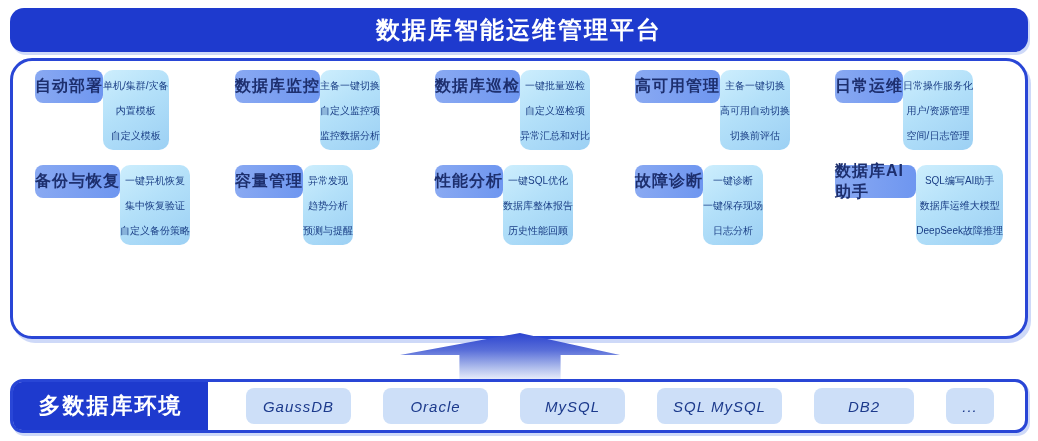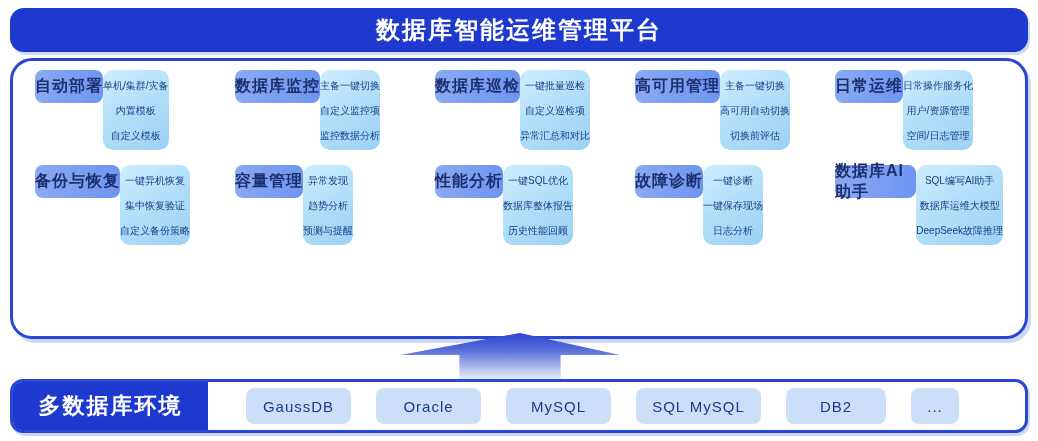--- a/index.html
+++ b/index.html
@@ -62,21 +62,21 @@
     display:flex; align-items:stretch;
   }
   .env-label {
     flex:0 0 195px; background:#1e3ace; border-radius:9px 0 0 9px;
     display:flex; align-items:center; justify-content:center;
   }
   .env-label span {
     color:#ffffff; font-size:22px; font-weight:bold; letter-spacing:2px;
   }
   .env-pills {
-    flex:1; display:flex; align-items:center; gap:25px; padding-left:38px;
+    flex:1; display:flex; align-items:center; gap:32px; padding-left:38px;font-style:italic;
   }
   .pill {
     height:36px; border-radius:8px; background:#cddff8;
     color:#1c3a8c; font-size:15px;
     display:flex; align-items:center; justify-content:center;
     letter-spacing:1px;
   }
   .env-pills .pill:nth-child(1) { min-width:105px; }
   .env-pills .pill:nth-child(2) { min-width:105px; }
   .env-pills .pill:nth-child(3) { min-width:105px; }

